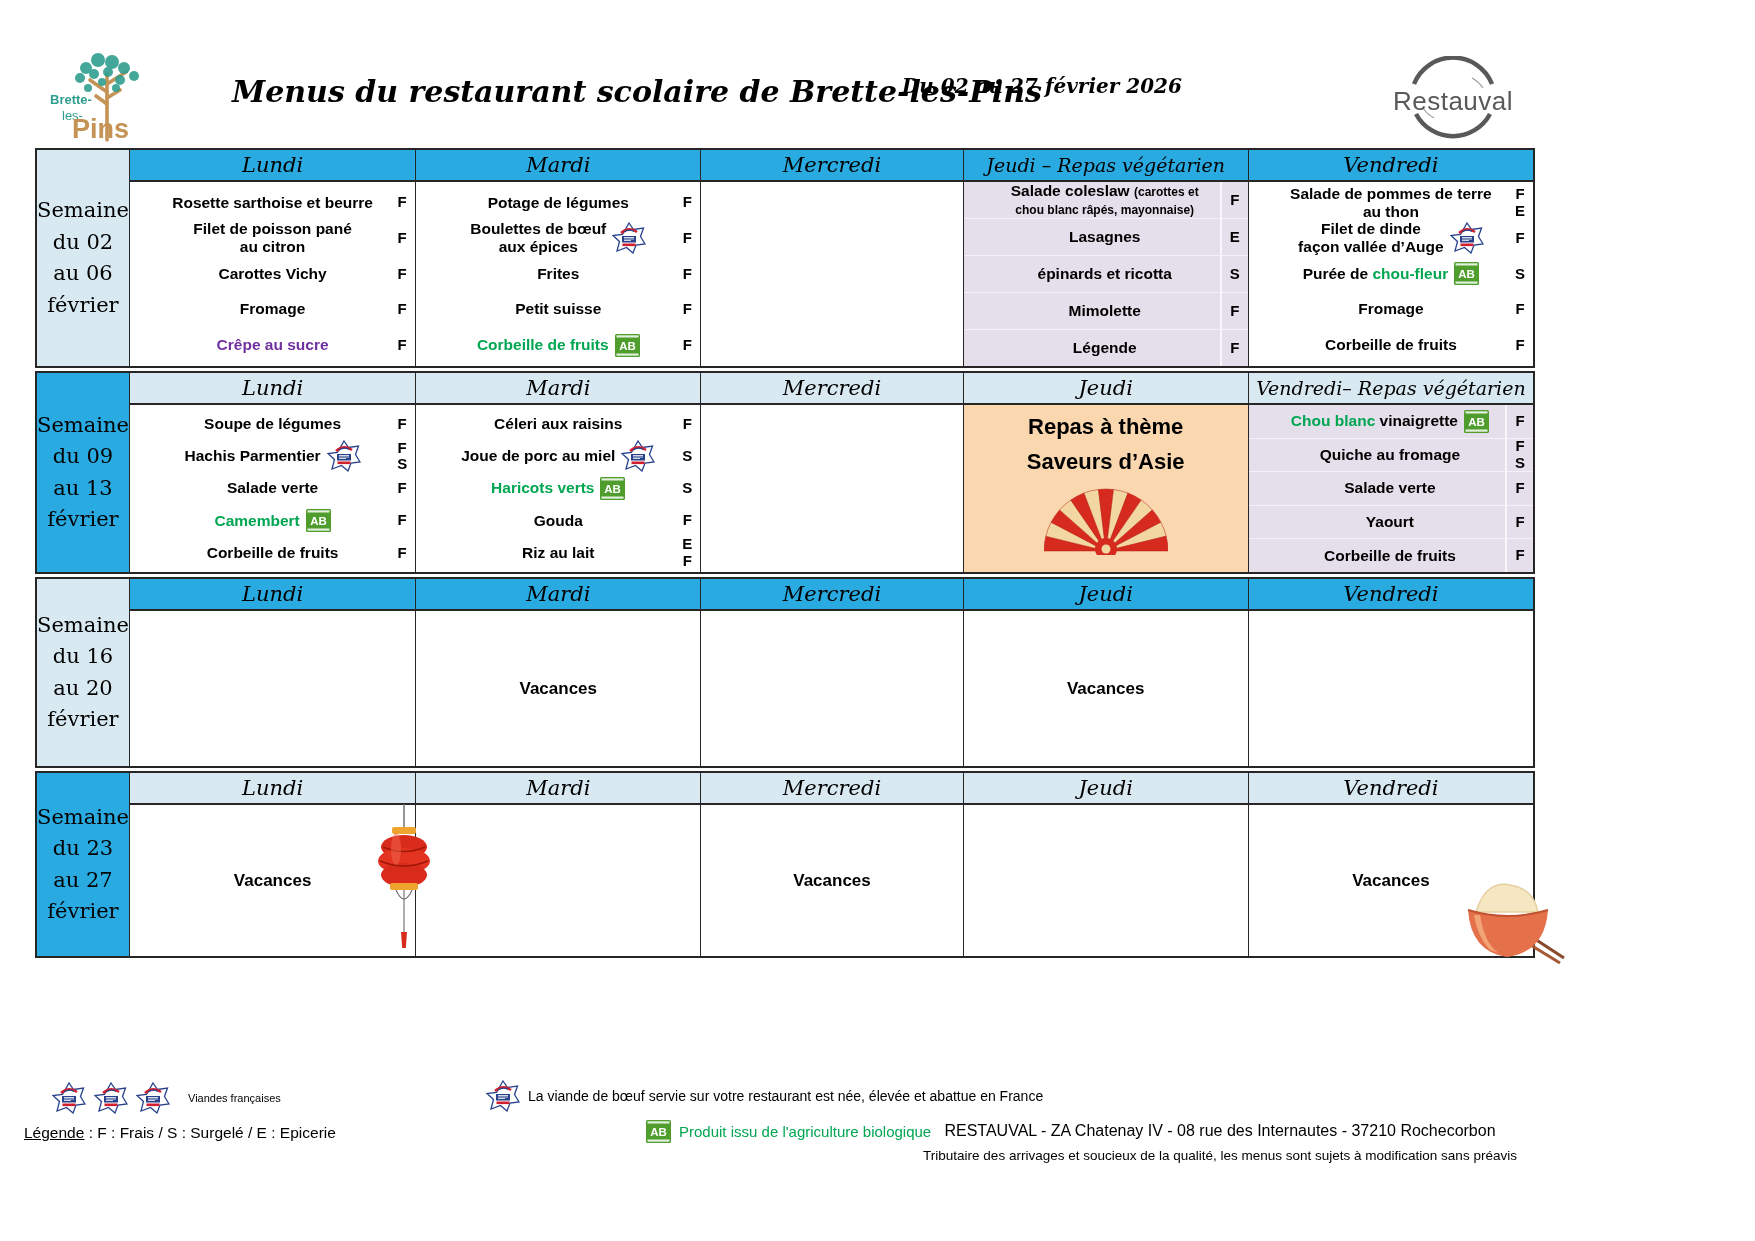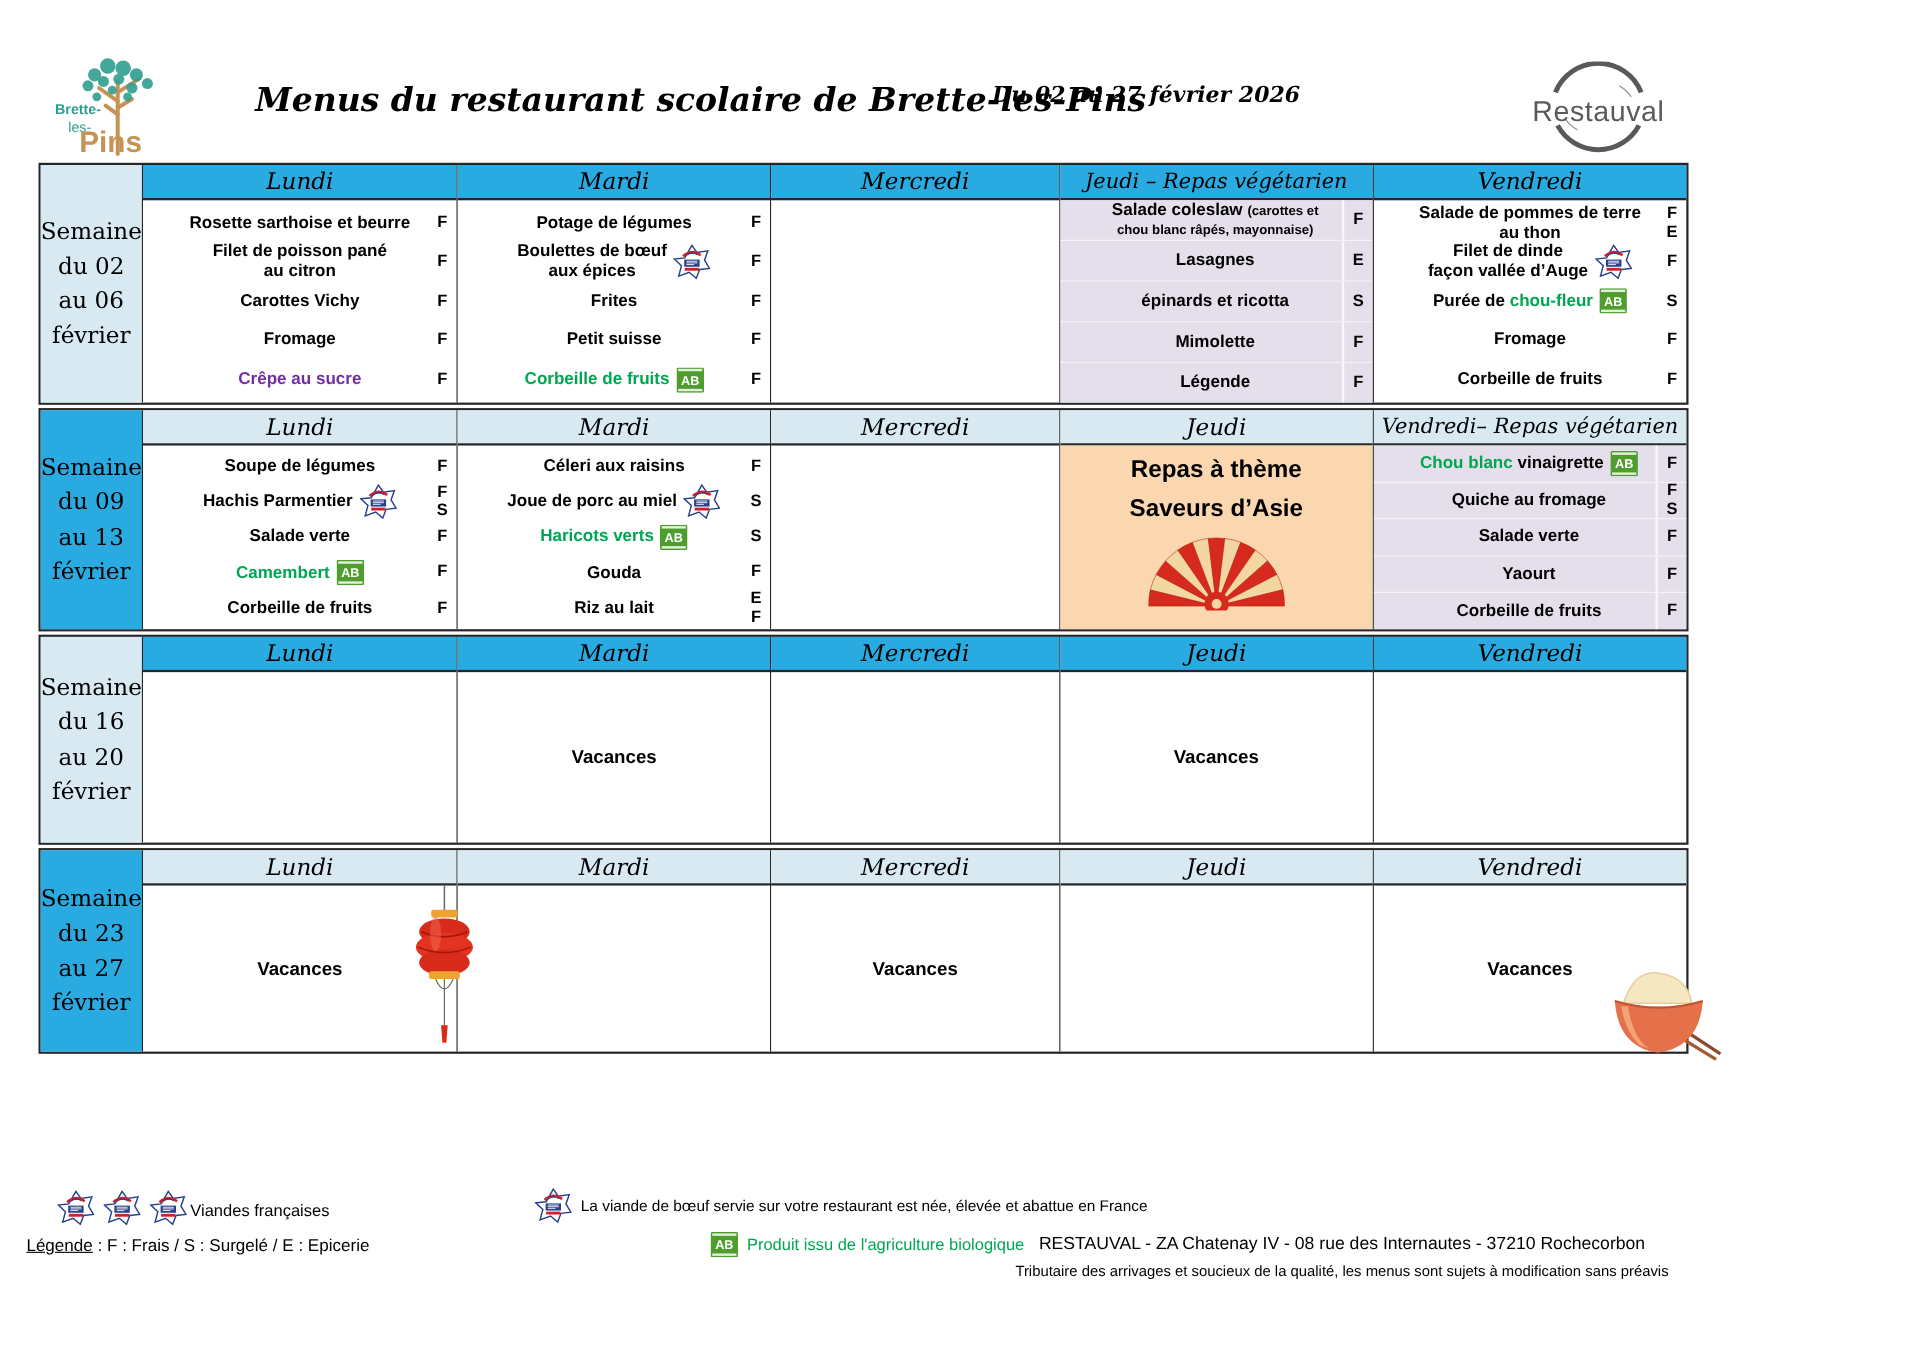--- a/index.html
+++ b/index.html
@@ -52,21 +52,21 @@
   .themebody{align-items:center;}
   .themeline{font-weight:bold;font-size:22px;margin-top:9px;}
   .fanwrap{margin-top:8px;line-height:0;}
 
   
   .lantern{position:absolute;left:373px;top:804px;line-height:0;}
   .ricebowl{position:absolute;left:1460px;top:872px;line-height:0;}
 
   
   .f-meats{position:absolute;left:52px;top:1082px;display:flex;gap:8px;align-items:center;}
-  .f-vtext{position:absolute;left:173px;top:1092px;font-size:15px;}
+  .f-vtext{position:absolute;left:188px;top:1092px;font-size:11px;}
   .f-legend{position:absolute;left:24px;top:1124px;font-size:15.5px;}
   .f-legend .und{text-decoration:underline;}
   .f-beef{position:absolute;left:486px;top:1080px;display:flex;align-items:center;gap:8px;}
   .f-beef span{font-size:14px;}
   .f-bio{position:absolute;left:646px;top:1120px;display:flex;align-items:center;gap:8px;}
   .f-bio span{font-size:15px;color:var(--c-green);}
   .f-address{position:absolute;left:900px;top:1122px;width:640px;text-align:center;font-size:16px;}
   .f-disclaimer{position:absolute;left:900px;top:1148px;width:640px;text-align:center;font-size:13.5px;}
 </style>
 </head>

